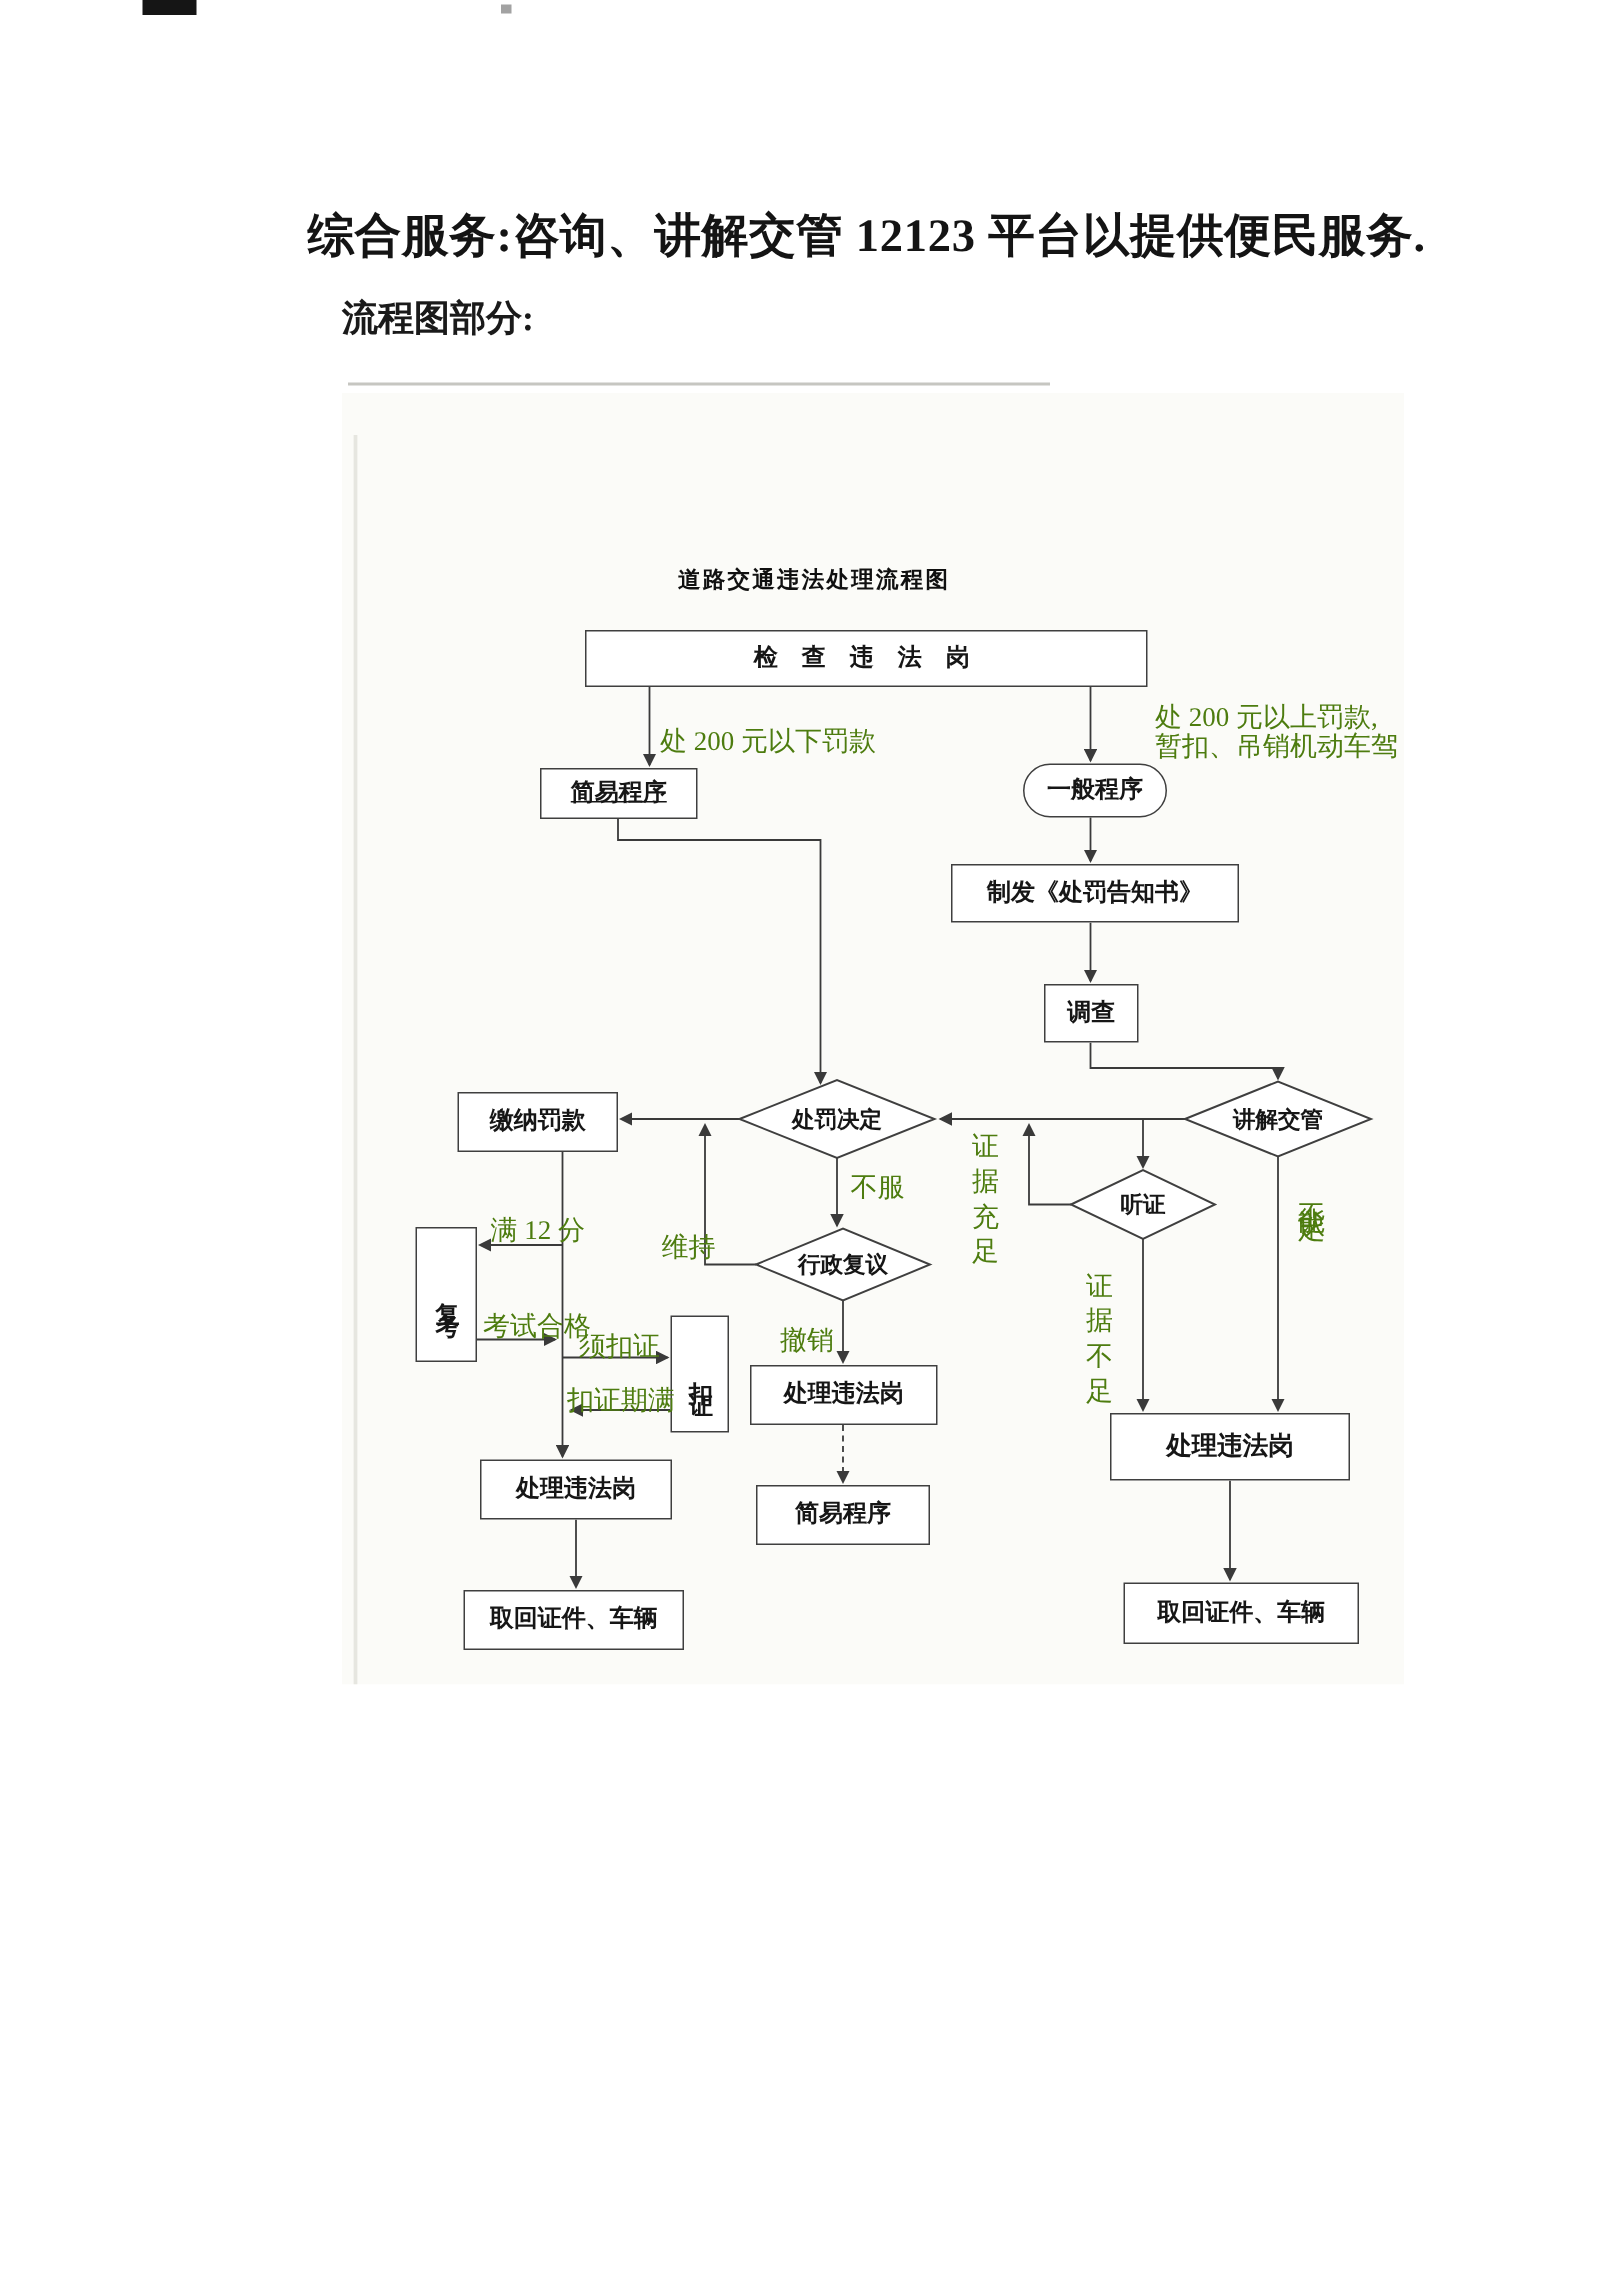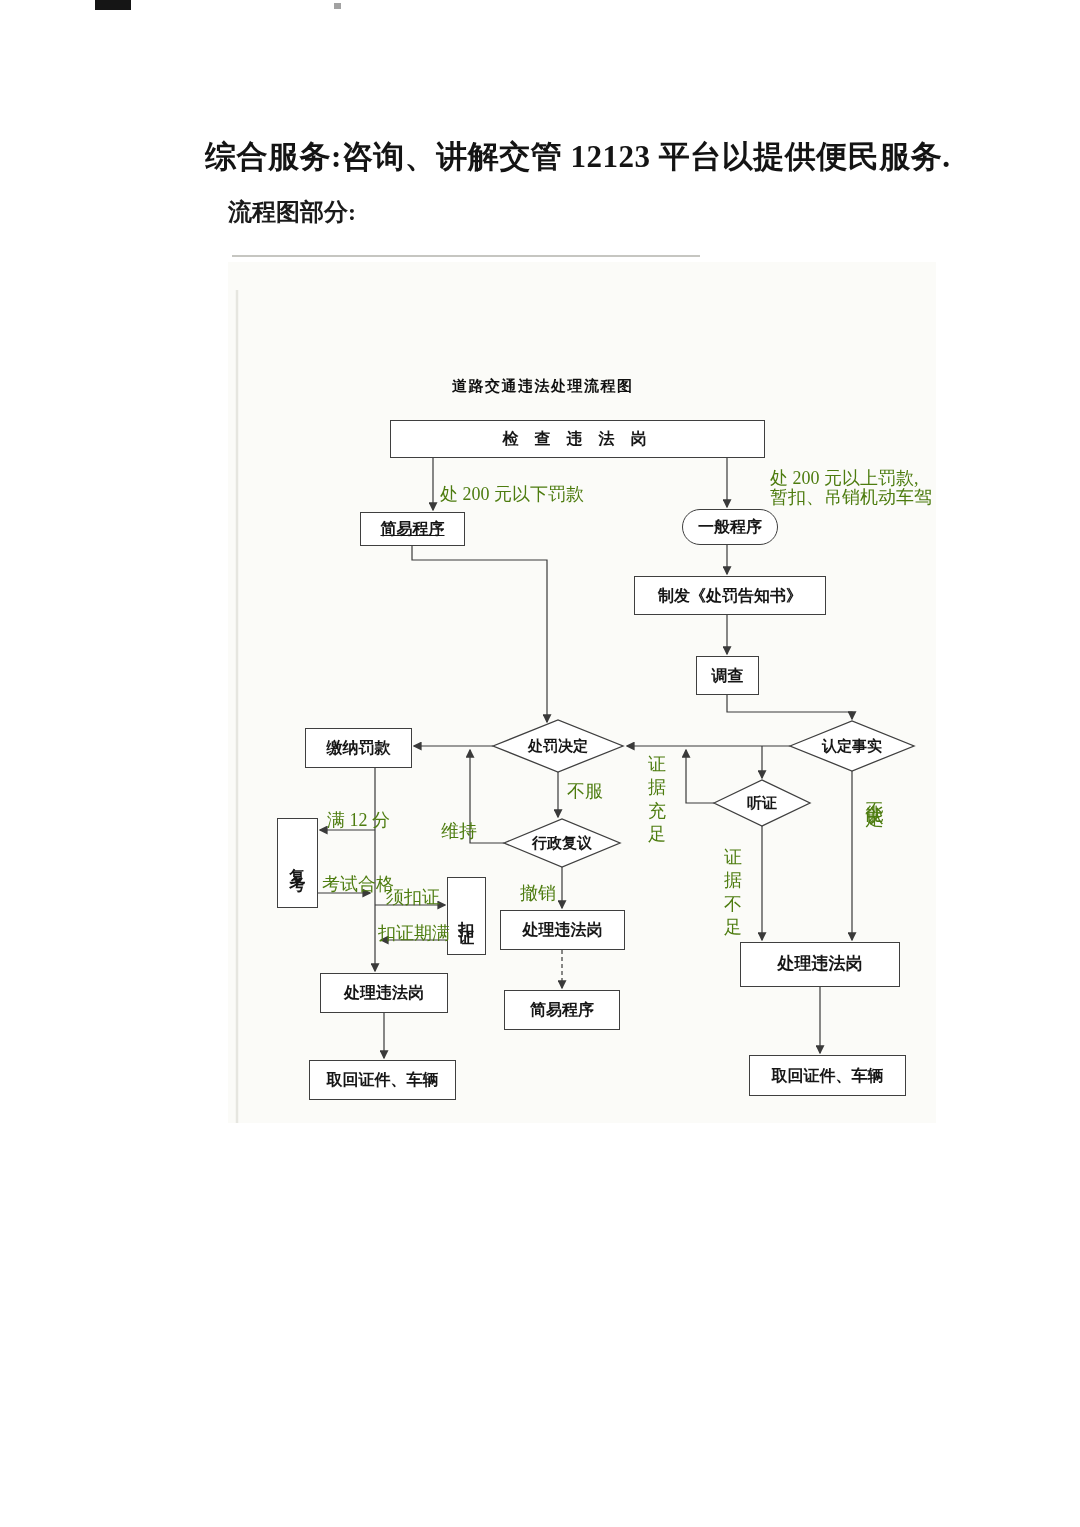--- a/index.html
+++ b/index.html
@@ -103,21 +103,21 @@
   <div class="node vnode" style="left:277px;top:818px;width:41px;height:90px;">复考</div>
   <div class="node vnode" style="left:447px;top:877px;width:39px;height:78px;">扣证</div>
   <div class="node" style="left:320px;top:973px;width:128px;height:40px;">处理违法岗</div>
   <div class="node" style="left:309px;top:1060px;width:147px;height:40px;">取回证件、车辆</div>
   <div class="node" style="left:500px;top:910px;width:125px;height:40px;">处理违法岗</div>
   <div class="node" style="left:504px;top:990px;width:116px;height:40px;">简易程序</div>
   <div class="node" style="left:740px;top:942px;width:160px;height:45px;font-size:17px;">处理违法岗</div>
   <div class="node" style="left:749px;top:1055px;width:157px;height:41px;">取回证件、车辆</div>
 
   <div class="dlabel" style="left:498px;top:737px;width:120px;height:18px;">处罚决定</div>
-  <div class="dlabel" style="left:792px;top:737px;width:120px;height:18px;">认定事实</div>
+  <div class="dlabel" style="left:792px;top:737px;width:120px;height:18px;">讲解交管</div>
   <div class="dlabel" style="left:722px;top:794px;width:80px;height:18px;">听证</div>
   <div class="dlabel" style="left:502px;top:834px;width:120px;height:18px;">行政复议</div>
 
   <div class="elabel" style="left:440px;top:483px;">处 200 元以下罚款</div>
   <div class="elabel" style="left:770px;top:467px;">处 200 元以上罚款,</div>
   <div class="elabel" style="left:770px;top:486px;">暂扣、吊销机动车驾</div>
   <div class="elabel" style="left:567px;top:780px;">不服</div>
   <div class="elabel" style="left:441px;top:820px;">维持</div>
   <div class="elabel" style="left:520px;top:882px;">撤销</div>
   <div class="elabel wrap" style="left:648px;top:753px;width:32px;">证据充足</div>

